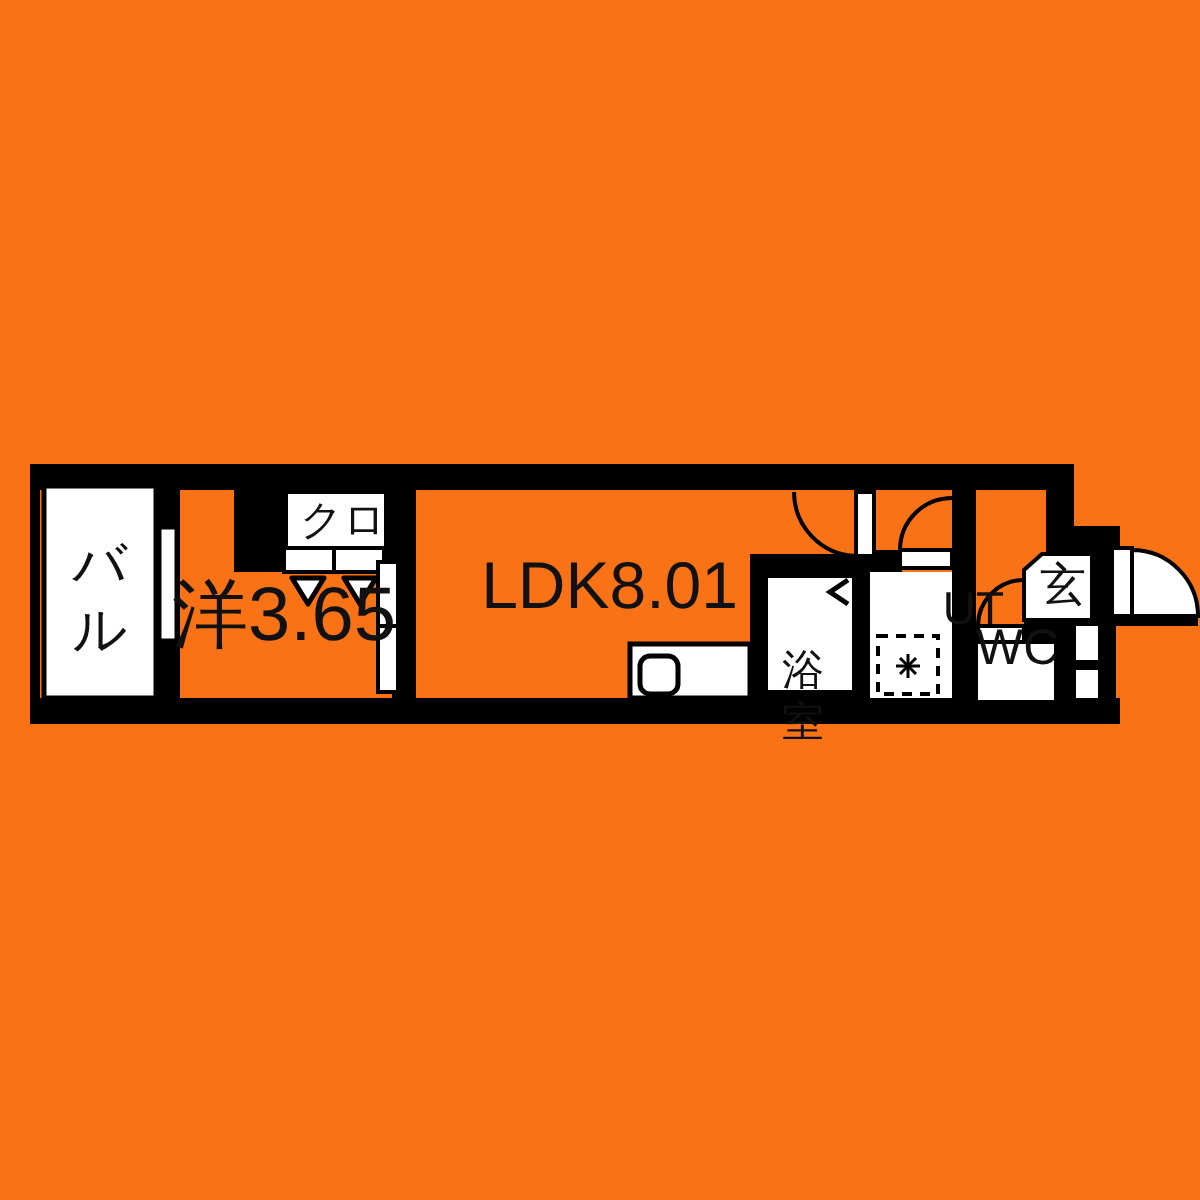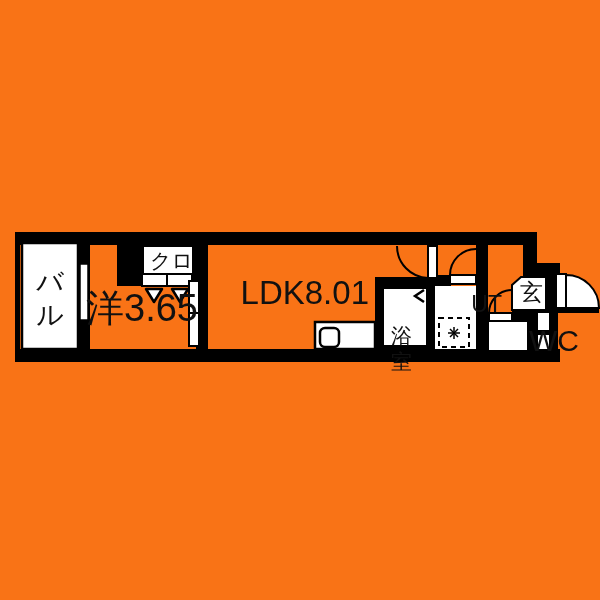--- a/index.html
+++ b/index.html
@@ -25,21 +25,21 @@
     word-break: break-all;
     white-space: normal;
     line-height:1.22;
   }
   .lbl-balcony { left:35px; top:266px; width:30px; font-size:27px; }
   .lbl-western { left:86px;  top:289px; width:110px; font-size:38px; }
   .lbl-closet  { left:143px; top:250px; width:50px;  font-size:21px; }
   .lbl-ldk     { left:207px; top:276px; width:162px; font-size:33px; }
   .lbl-bath    { left:390px; top:295px; width:23px;  font-size:21px;margin-top:28px; }
   .lbl-ut      { left:436px; top:293px; width:40px;  font-size:23px;margin-left:26px; }
-  .lbl-wc      { left:488px; top:326px; width:40px;  font-size:30px;margin-left:41px; }
+  .lbl-wc      { left:488px; top:312px; width:40px;  font-size:25px; }
   .lbl-entry   { left:519px; top:281px; width:24px;  font-size:23px; }
 </style>
 </head>
 <body>
 
 <div id="stage">
 
   <svg id="plan-svg" width="600" height="600" viewBox="0 0 600 600">
 
     <g fill="#000000" stroke="none">

